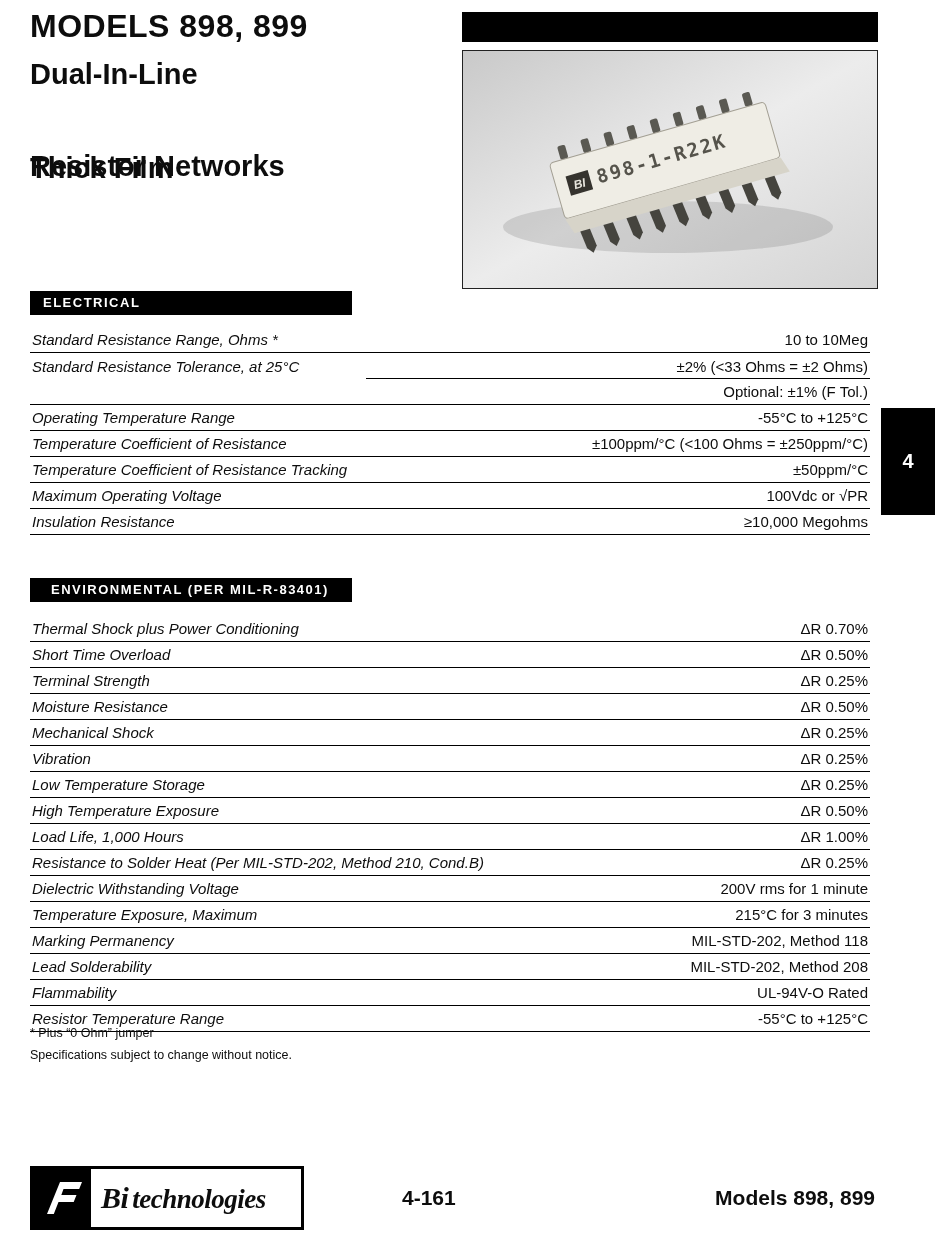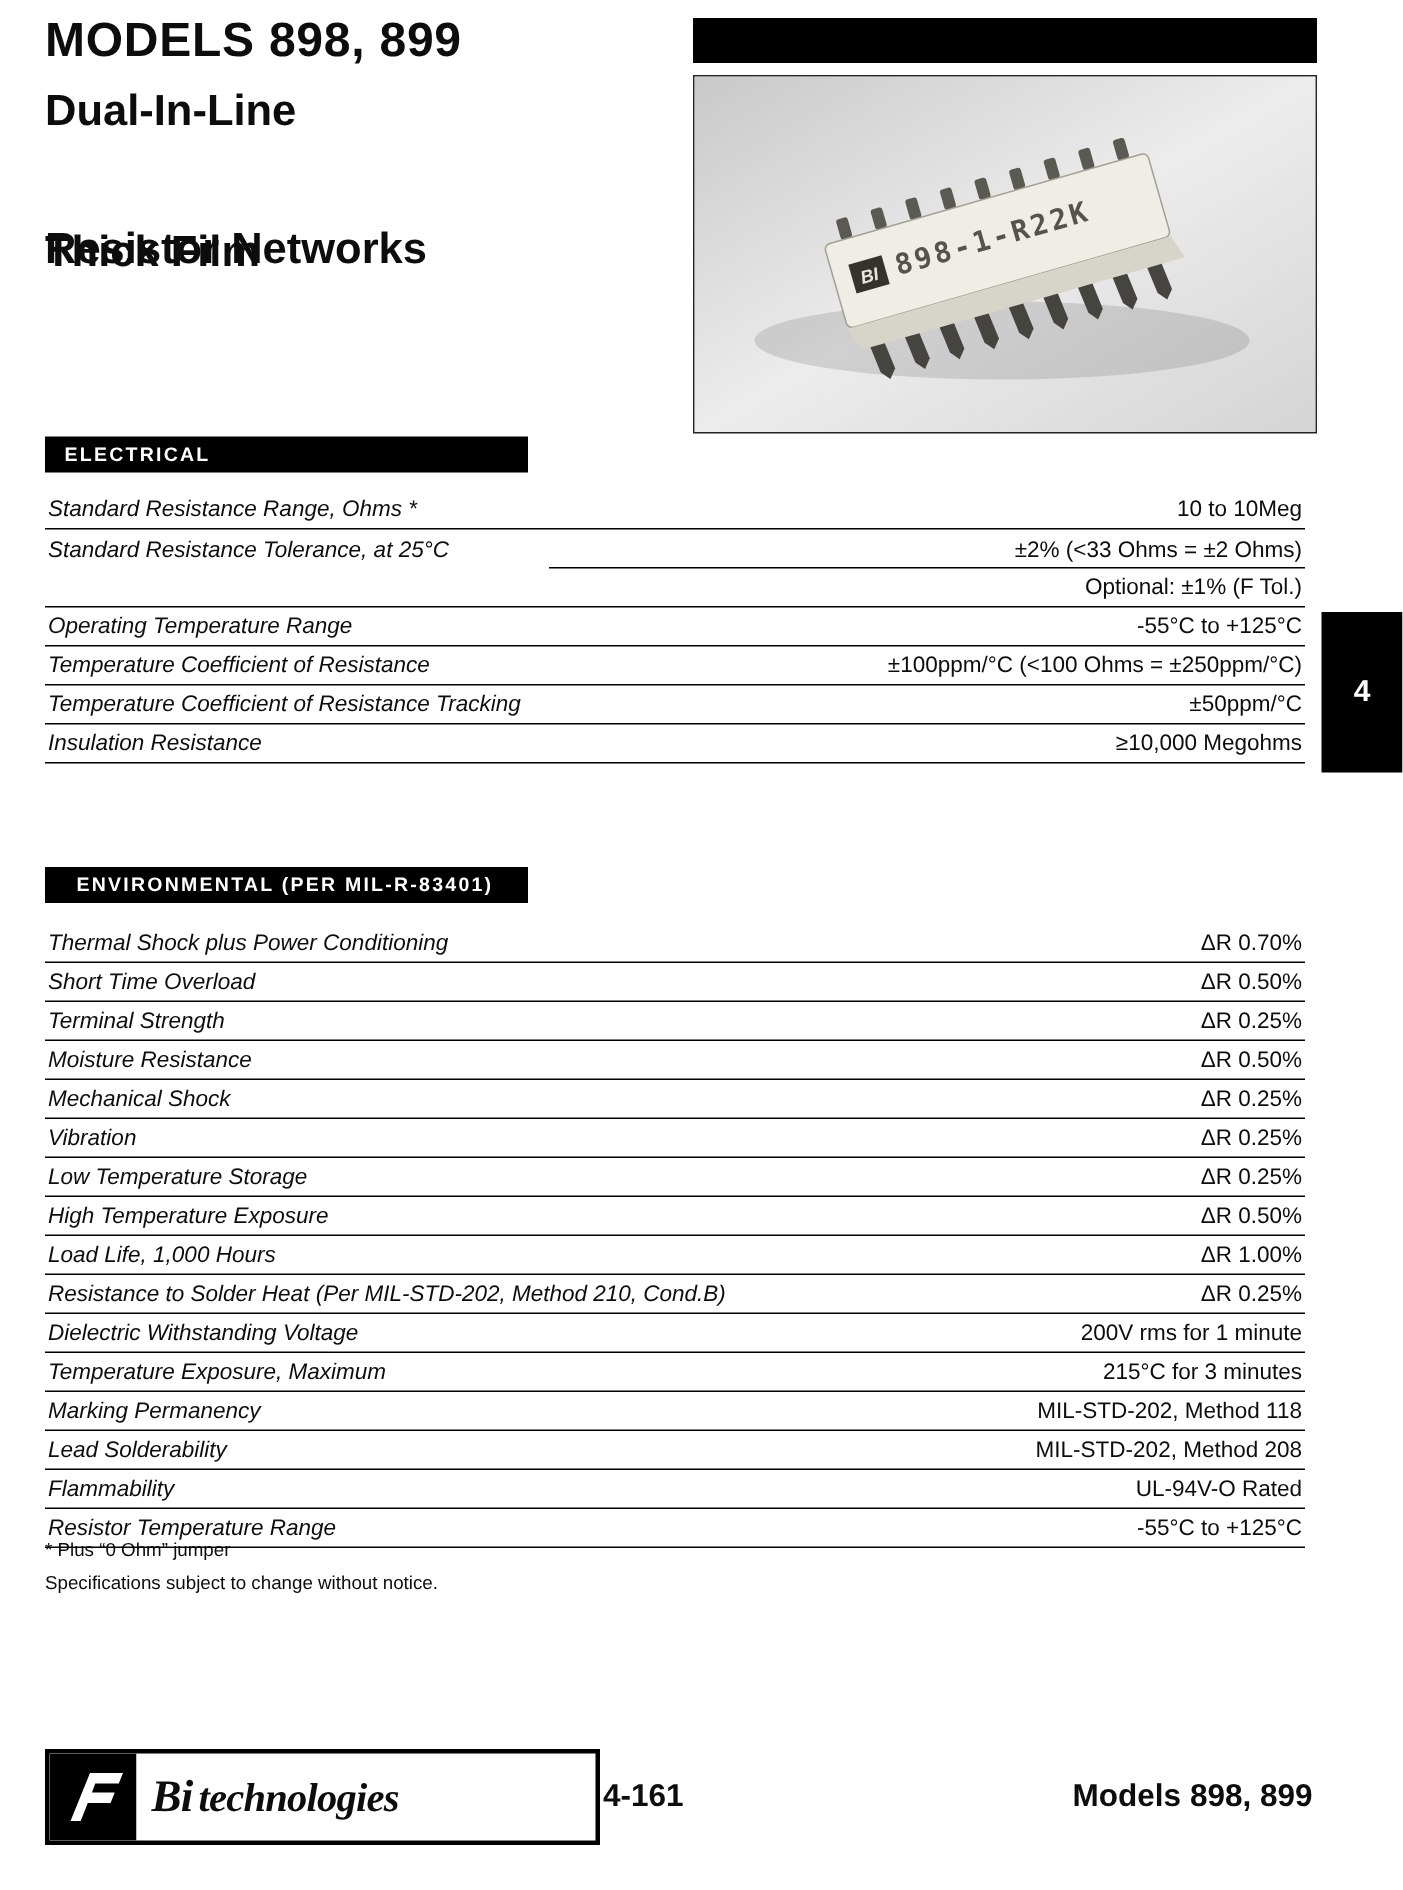--- a/index.html
+++ b/index.html
@@ -66,21 +66,21 @@
     display: flex; align-items: center; justify-content: center;
   }
 
   .footnotes {
     position: absolute; left: 30px; top: 1022px;
     font-size: 12.5px; line-height: 22px;
   }
 
   .logo-box {
     position: absolute; left: 30px; top: 1166px;
-    width: 370px; height: 64px; border: 3px solid #000;
+    width: 274px; height: 64px; border: 3px solid #000;
     display: flex; align-items: center; gap: 10px;
     background: #fff;
   }
   .logo-mark { width: 58px; height: 58px; flex: 0 0 58px; }
   .logo-text {
     font-family: "Liberation Serif", serif;
     font-style: italic; font-weight: bold;
     font-size: 30px; white-space: nowrap; letter-spacing: -0.5px;
   }
   .logo-text .tech { font-size: 27px; margin-left: 4px; }
@@ -171,20 +171,24 @@
       </div>
       <div class="spec-row">
         <span class="spec-label">Temperature Coefficient of Resistance</span>
         <span class="spec-value">±100ppm/°C (&lt;100 Ohms = ±250ppm/°C)</span>
       </div>
       <div class="spec-row">
         <span class="spec-label">Temperature Coefficient of Resistance Tracking</span>
         <span class="spec-value">±50ppm/°C</span>
       </div>
       <div class="spec-row">
+        <span class="spec-label">Maximum Operating Voltage</span>
+        <span class="spec-value">100Vdc or √PR</span>
+      </div>
+      <div class="spec-row">
         <span class="spec-label">Insulation Resistance</span>
         <span class="spec-value">≥10,000 Megohms</span>
       </div>
     </div>
 
   <div class="side-tab">4</div>
 
   <div class="section-bar" id="environmental-bar">ENVIRONMENTAL (PER MIL-R-83401)</div>
   <div class="spec-table" id="environmental-table">
       <div class="spec-row">

